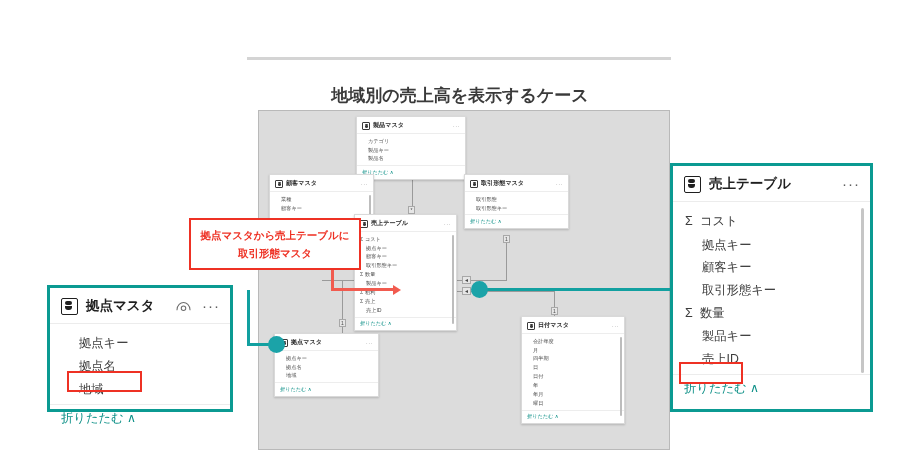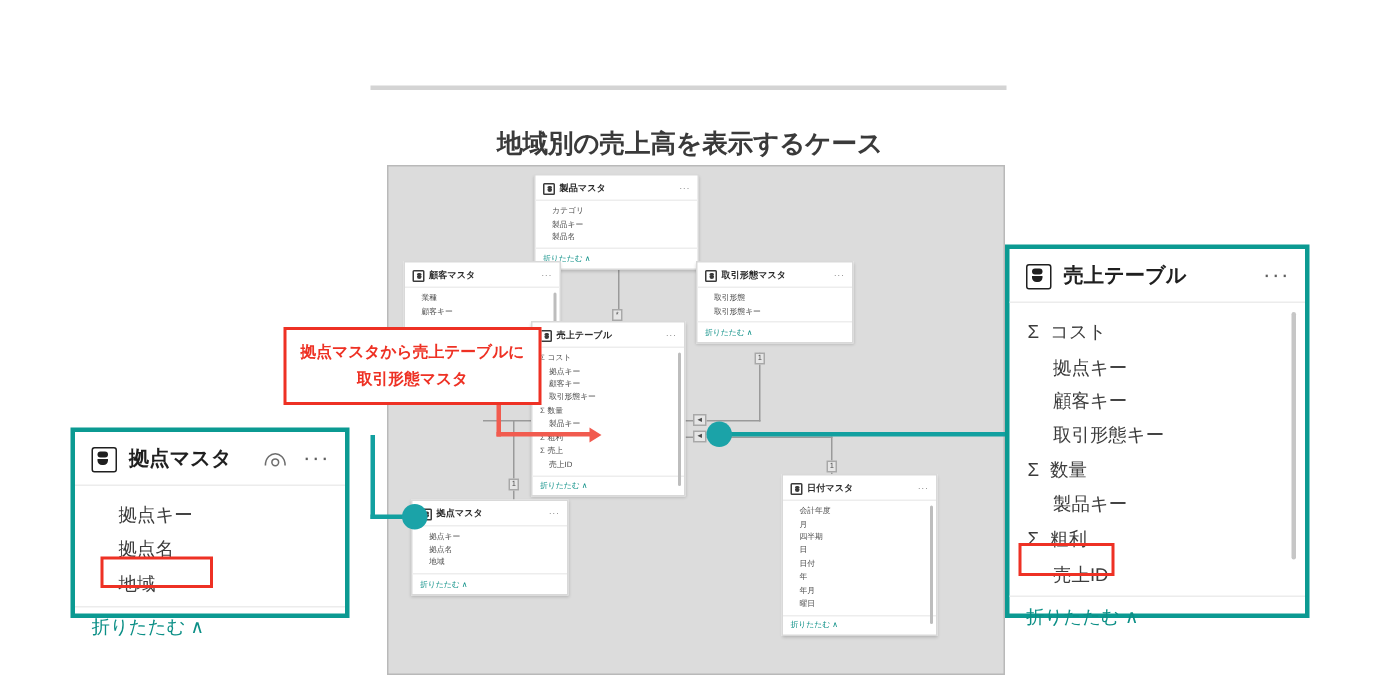--- a/index.html
+++ b/index.html
@@ -369,20 +369,19 @@
       </span>
     </div>
     <div class="panel-body">
       <div class="p-scroll" style="height:165px;"></div>
       <div class="p-fld sigma"><span class="psg">Σ</span><span>コスト</span></div>
       <div class="p-fld">拠点キー</div>
       <div class="p-fld">顧客キー</div>
       <div class="p-fld">取引形態キー</div>
       <div class="p-fld sigma"><span class="psg">Σ</span><span>数量</span></div>
       <div class="p-fld">製品キー</div>
-      <div class="p-fld sigma"><span class="psg">Σ</span><span>粗利</span></div>
       <div class="p-fld">売上ID</div>
       <div class="redbox" style="left:6px; top:160px; width:64px; height:22px;"></div>
     </div>
     <div class="p-collapse">折りたたむ ∧</div>
   </div>
 
 </div>
 
 </body></html>

